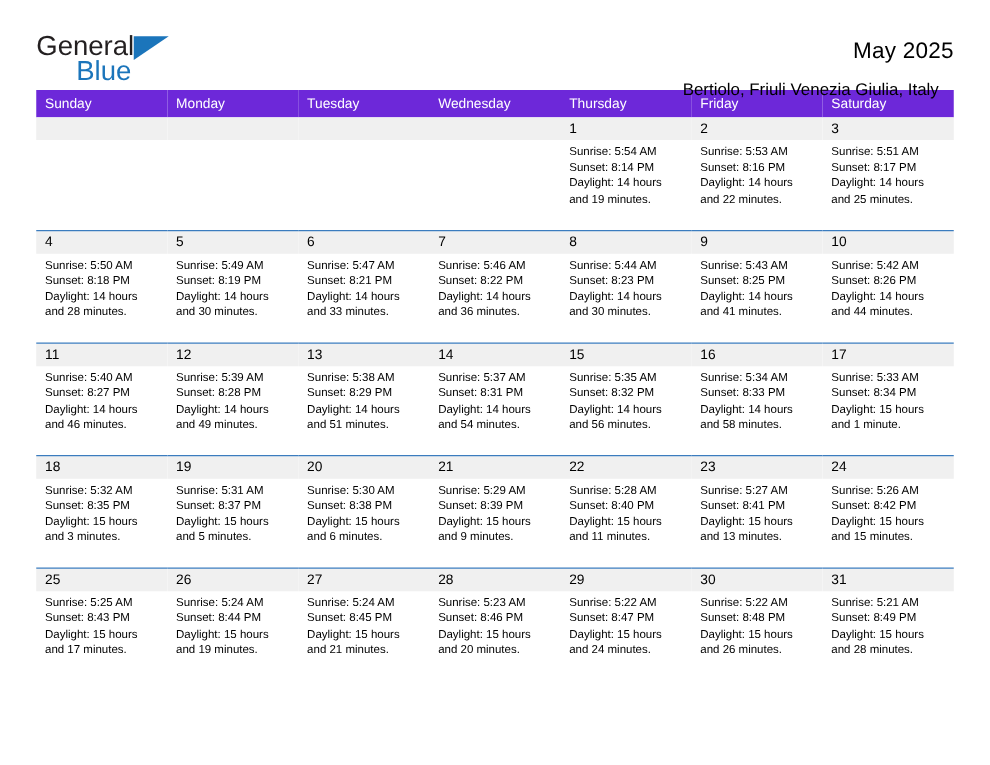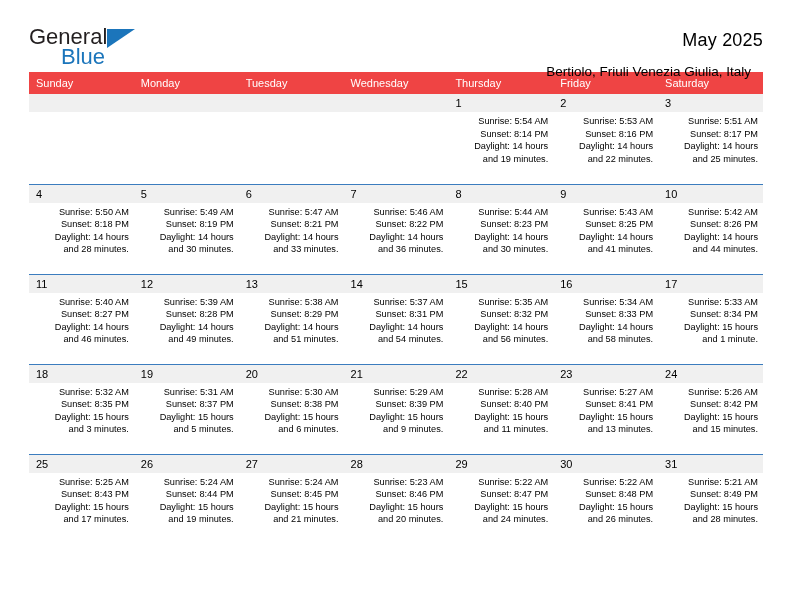--- a/index.html
+++ b/index.html
@@ -81,21 +81,21 @@
     margin: 6px 12px 0 0;
   }
 
   
   .calendar {
     width: 734px;
     border-collapse: collapse;
     table-layout: fixed;
   }
   .calendar thead th {
-    background: #ef4444;
+    background: #6d28d9;
     color: #ffffff;
     font-size: 11px;
     font-weight: normal;
     text-align: left;
     padding: 5px 0 5px 7px;
     height: 22px;
     border: none;
   }
   .calendar td {
     width: 104.85px;
@@ -118,21 +118,20 @@
     height: 18px;
   }
   .daynum.empty {
     color: transparent;
   }
   .info {
     padding: 3px 5px 0 7px;
     font-size: 9.2px;
     line-height: 12.6px;
     color: #000000;
-    text-align: right;
   }
   .info div { white-space: normal; }
 </style>
 </head>
 <body>
 
 <div class="page">
 
   <div class="header">
 

